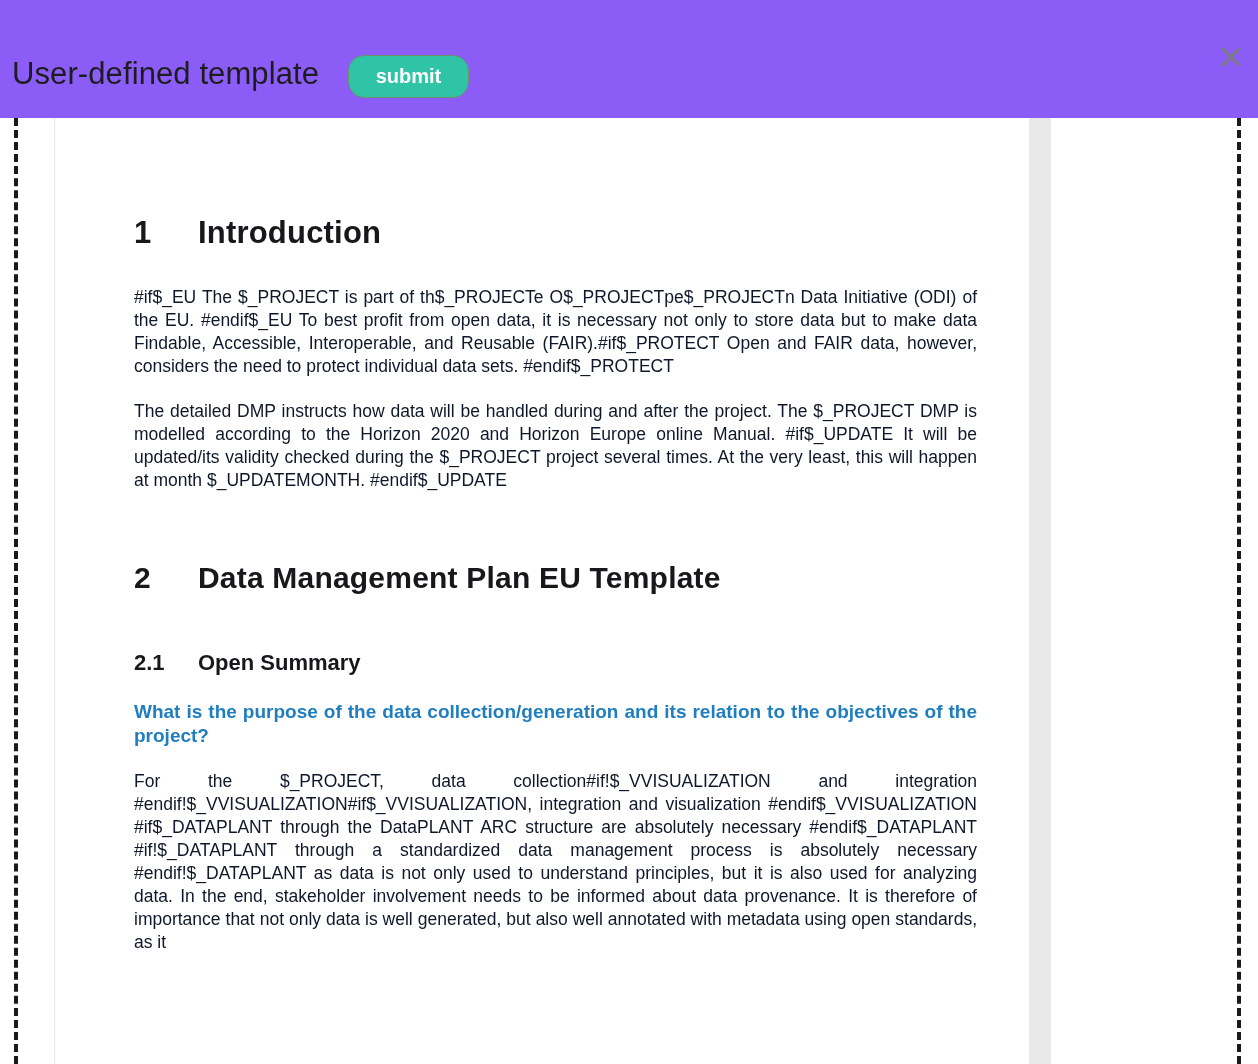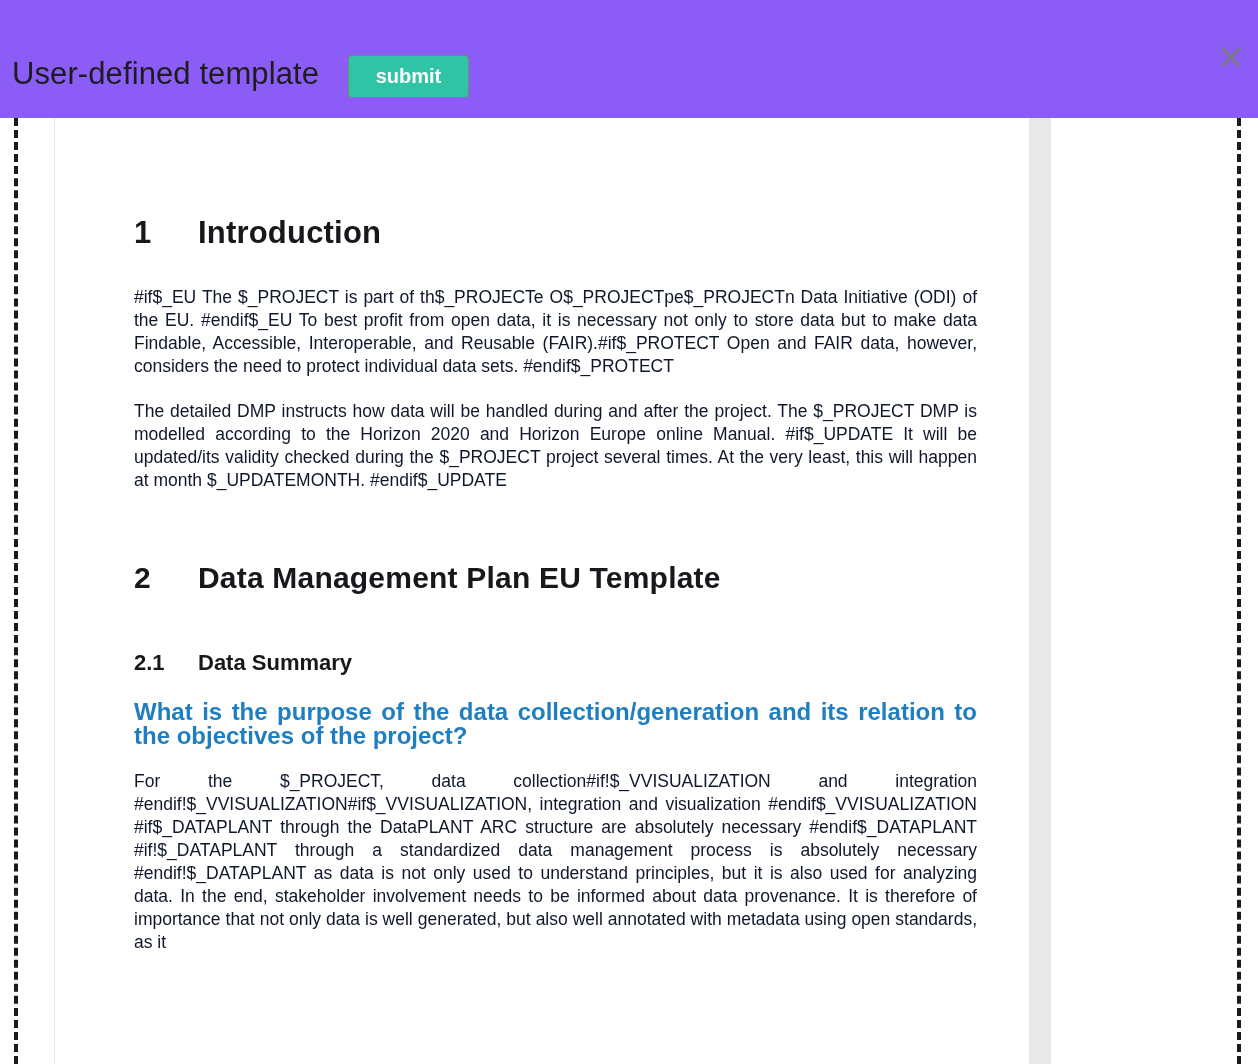--- a/index.html
+++ b/index.html
@@ -38,21 +38,21 @@
     white-space: nowrap;
   }
   .submit-button {
     position: absolute;
     left: 348px;
     top: 55px;
     width: 121px;
     height: 43px;
     background: #2ec4a5;
     border: 1px solid #6f8f6a;
-    border-radius: 4px;
+    border-radius: 16px;
     color: #ffffff;
     font-size: 20px;
     font-weight: bold;
     line-height: 41px;
     text-align: center;
     cursor: pointer;
     font-family: "Liberation Sans", sans-serif;
     padding: 0;
   }
   .close-icon {
@@ -152,21 +152,21 @@
     line-height: 23px;
     color: #0f172a;
     text-align: justify;
     text-justify: inter-word;
   }
   p.para.first { padding-top: 33px; }
 
   p.question {
     margin: 0;
     padding: 22px 0 0 0;
-    font-size: 24px;
+    font-size: 19px;
     line-height: 24px;
     color: #1f7ec0;
     font-weight: bold;
     text-align: justify;
     text-justify: inter-word;
   }
 </style>
 </head>
 <body>
 
@@ -196,21 +196,21 @@
         </h1>
 
         <p class="para first">#if$_EU The $_PROJECT is part of th$_PROJECTe O$_PROJECTpe$_PROJECTn Data Initiative (ODI) of the EU. #endif$_EU To best profit from open data, it is necessary not only to store data but to make data Findable, Accessible, Interoperable, and Reusable (FAIR).#if$_PROTECT Open and FAIR data, however, considers the need to protect individual data sets. #endif$_PROTECT</p>
         <p class="para">The detailed DMP instructs how data will be handled during and after the project. The $_PROJECT DMP is modelled according to the Horizon 2020 and Horizon Europe online Manual. #if$_UPDATE It will be updated/its validity checked during the $_PROJECT project several times. At the very least, this will happen at month $_UPDATEMONTH. #endif$_UPDATE</p>
 
         <h1 class="sec2">
           <span class="num">2</span><span>Data Management Plan EU Template</span>
         </h1>
 
         <h2 class="subsec">
-          <span class="num">2.1</span><span>Data Summary</span>
+          <span class="num">2.1</span><span>Open Summary</span>
         </h2>
 
         <p class="question">What is the purpose of the data collection/generation and its relation to the objectives of the project?</p>
         <p class="para">For the $_PROJECT, data collection#if!$_VVISUALIZATION and integration #endif!$_VVISUALIZATION#if$_VVISUALIZATION, integration and visualization #endif$_VVISUALIZATION #if$_DATAPLANT through the DataPLANT ARC structure are absolutely necessary #endif$_DATAPLANT #if!$_DATAPLANT through a standardized data management process is absolutely necessary #endif!$_DATAPLANT as data is not only used to understand principles, but it is also used for analyzing data. In the end, stakeholder involvement needs to be informed about data provenance. It is therefore of importance that not only data is well generated, but also well annotated with metadata using open standards, as it</p>
 
       </div>
       <div class="scroll-gutter"></div>
     </div>
   </div>
 

